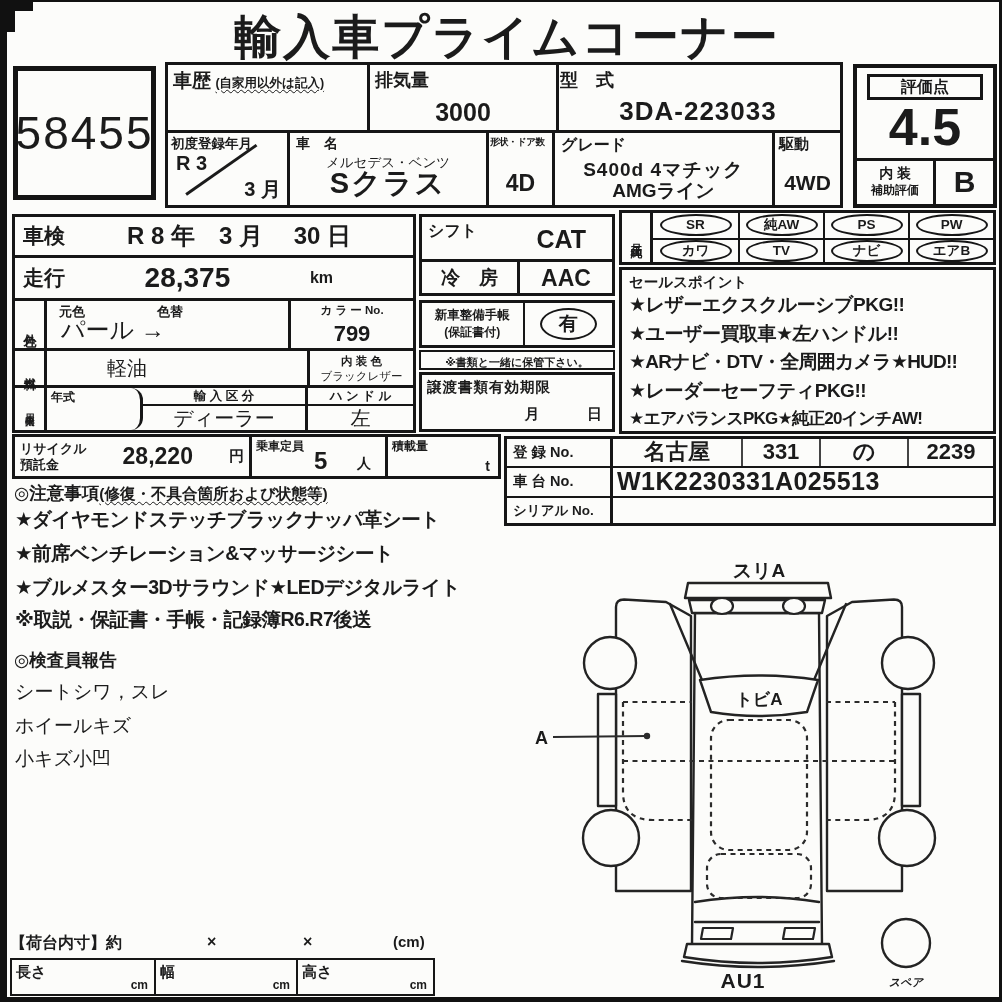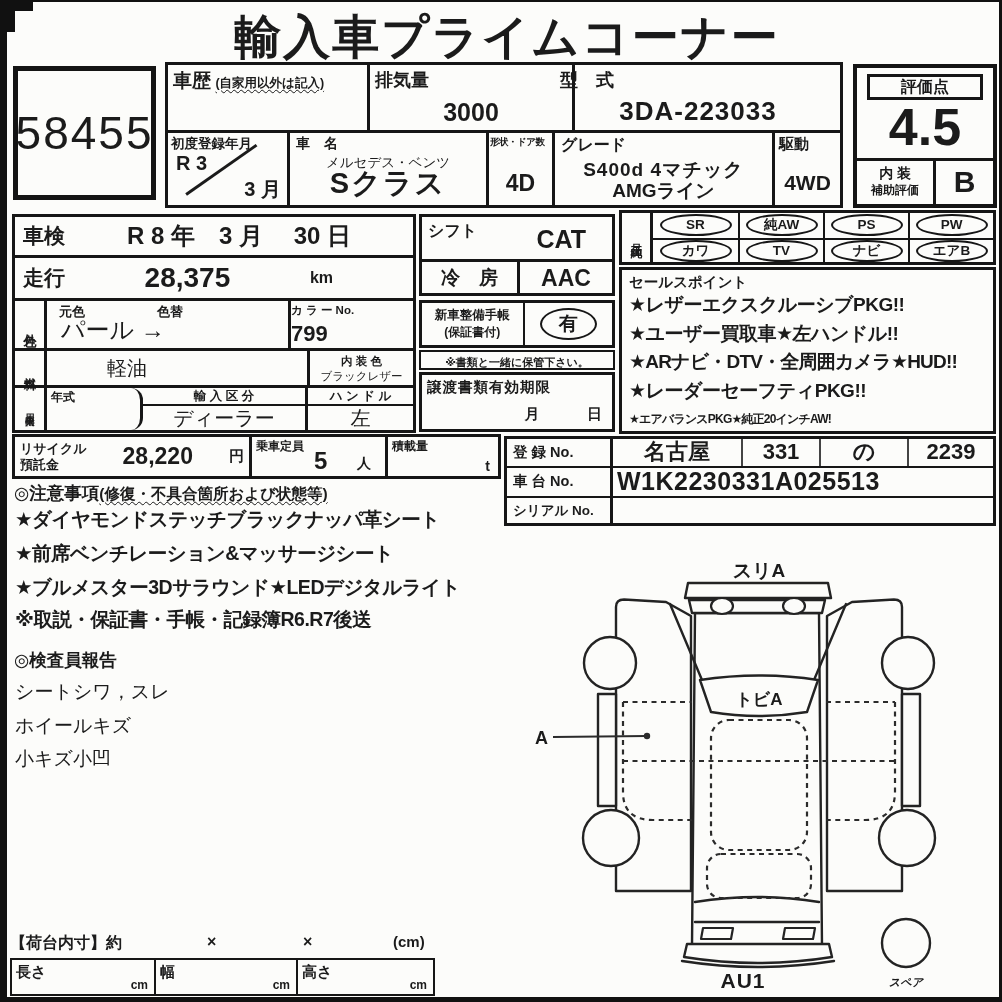--- a/index.html
+++ b/index.html
@@ -31,21 +31,21 @@
 
   <div class="abs" style="left:6px;top:64px;width:143px;height:134px;border:5px solid #141414;display:flex;align-items:center;justify-content:center;">
     <span style="font-size:46px;letter-spacing:2px;">58455</span>
   </div>
 
   <div class="abs bx" style="left:158px;top:60px;width:678px;height:71px;display:flex;">
     <div class="abs" style="left:0;top:0;width:202px;height:100%;border-right:3px solid #161616;padding:3px 5px;">
       <span class="b" style="font-size:19px;">車歴</span>
       <span class="b wavy" style="font-size:12.5px;">(自家用以外は記入)</span>
     </div>
-    <div class="abs" style="left:202px;top:0;width:205px;height:100%;border-right:3px solid #161616;">
+    <div class="abs" style="left:202px;top:0;width:189px;height:100%;border-right:3px solid #161616;">
       <span class="b" style="position:absolute;left:5px;top:3px;font-size:18px;">排気量</span>
       <span class="sb" style="position:absolute;left:0;right:0;bottom:3px;text-align:center;font-size:25px;">3000</span>
     </div>
     <div class="abs" style="left:385px;top:0;width:290px;height:100%;">
       <span class="b" style="position:absolute;left:7px;top:3px;font-size:18px;">型　式</span>
       <span class="sb" style="position:absolute;left:0;right:0;bottom:3px;text-align:center;font-size:26px;letter-spacing:1px;">3DA-223033</span>
     </div>
   </div>
 
   <div class="abs bx" style="left:158px;top:131px;width:678px;height:75px;border-top:0;">
@@ -99,21 +99,21 @@
       <span class="sb" style="flex:1;text-align:center;font-size:28px;">28,375</span>
       <span class="sb" style="font-size:16px;margin-right:80px;">km</span>
     </div>
     <div style="height:51px;border-top:3px solid #161616;display:flex;">
       <div class="vert b" style="width:29px;border-right:3px solid #161616;font-size:13px;">外色</div>
       <div style="flex:1;position:relative;">
         <span class="b" style="position:absolute;left:12px;top:2px;font-size:13px;">元色</span>
         <span class="b" style="position:absolute;left:110px;top:2px;font-size:13px;">色替</span>
         <span style="position:absolute;left:14px;bottom:2px;font-size:24px;">パール →</span>
       </div>
-      <div style="width:122px;border-left:3px solid #161616;text-align:left;position:relative;">
+      <div style="width:122px;border-left:3px solid #161616;text-align:center;position:relative;">
         <span class="b nowrap" style="position:absolute;left:0;right:0;top:2px;font-size:11.5px;">カ ラ ー No.</span>
         <span class="sb" style="position:absolute;left:0;right:0;bottom:1px;font-size:22px;">799</span>
       </div>
     </div>
     <div style="height:37px;border-top:3px solid #161616;display:flex;">
       <div class="vert b" style="width:29px;border-right:3px solid #161616;font-size:12px;">燃料</div>
       <div style="flex:1;position:relative;">
         <span style="position:absolute;left:60px;top:4px;font-size:20px;">軽油</span>
       </div>
       <div style="width:103px;border-left:3px solid #161616;text-align:center;">
@@ -197,21 +197,21 @@
         </div>
     </div>
   </div>
 
   <div class="abs bx" style="left:612px;top:265px;width:377px;height:167px;padding:3px 7px;">
     <div class="b" style="font-size:14.5px;line-height:18px;">セールスポイント</div>
     <div class="b nowrap" style="font-size:19px;line-height:28.5px;letter-spacing:-0.5px;">★レザーエクスクルーシブPKG!!</div>
     <div class="b nowrap" style="font-size:19px;line-height:28.5px;letter-spacing:-0.5px;">★ユーザー買取車★左ハンドル!!</div>
     <div class="b nowrap" style="font-size:19px;line-height:28.5px;letter-spacing:-0.8px;">★ARナビ・DTV・全周囲カメラ★HUD!!</div>
     <div class="b nowrap" style="font-size:19px;line-height:28.5px;letter-spacing:-0.5px;">★レーダーセーフティPKG!!</div>
-    <div class="b nowrap" style="font-size:12px;line-height:28.5px;letter-spacing:-0.8px;">★エアバランスPKG★純正20インチAW!</div>
+    <div class="b nowrap" style="font-size:17px;line-height:28.5px;letter-spacing:-0.8px;">★エアバランスPKG★純正20インチAW!</div>
   </div>
 
   <div class="abs bx" style="left:5px;top:432px;width:489px;height:45px;display:flex;">
     <div style="width:234px;border-right:3px solid #161616;display:flex;align-items:center;">
       <div style="margin-left:5px;">
         <div class="b" style="font-size:13px;line-height:16px;">リサイクル</div>
         <div class="b" style="font-size:13px;line-height:16px;">預託金</div>
       </div>
       <span class="sb" style="flex:1;text-align:center;font-size:23px;">28,220</span>
       <span class="b" style="font-size:15px;margin-right:5px;">円</span>

